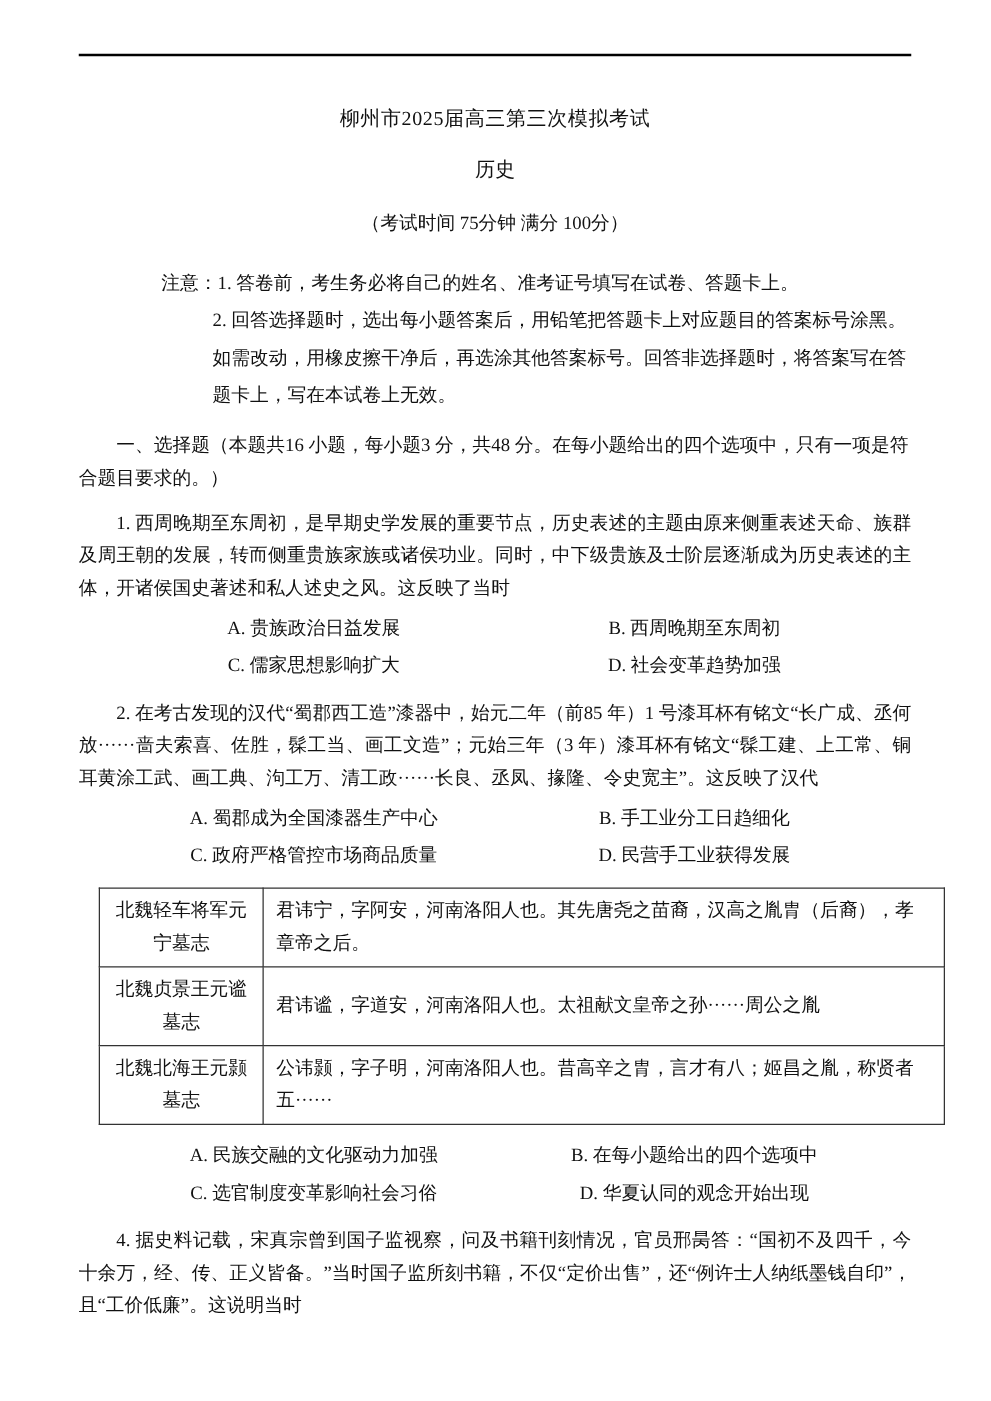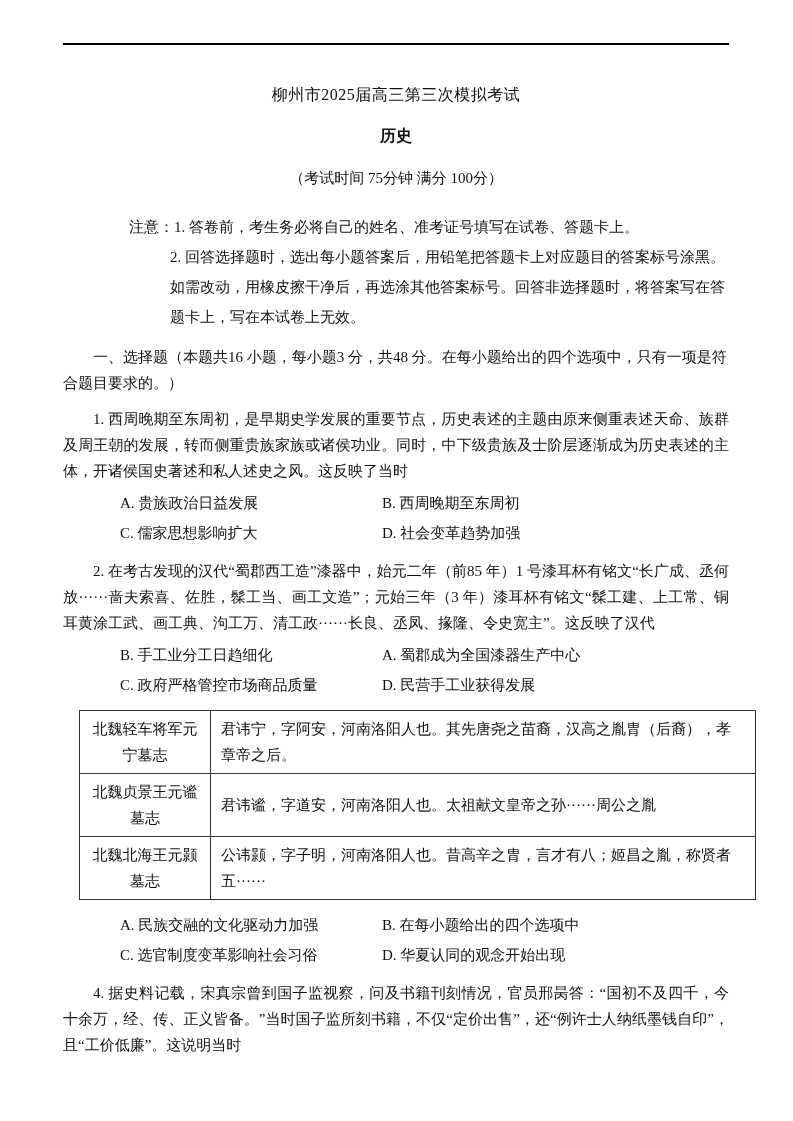--- a/index.html
+++ b/index.html
@@ -28,21 +28,21 @@
     margin: 0 0 20px 0;
     text-align: center;
     font-size: 16px;
     font-weight: 400;
     letter-spacing: 0.5px;
   }
   .exam-subject {
     margin: 0 0 22px 0;
     text-align: center;
     font-size: 16px;
-    font-weight: 700;
+    font-weight: 400;
   }
   .exam-info {
     margin: 0 0 24px 0;
     text-align: center;
     font-size: 15px;
   }
   .notice {
     line-height: 30px;
   }
   .notice-item-1 {
@@ -62,21 +62,21 @@
     line-height: 26px;
     text-indent: 2em;
     text-align: justify;
   }
   .options {
     display: grid;
     grid-template-columns: 262px auto;
     margin: 2px 0 10px 57px;
     line-height: 30px;
   }
-  .option { white-space: nowrap; }
+  .option { white-space: nowrap; text-align: center; }
   .mz-table {
     border-collapse: collapse;
     width: 677px;
     margin: 8px 0 10px 16px;
     padding-left: 10px;
   }
   .mz-table td {
     border: 1.5px solid #333333;
     font-size: 15px;
     line-height: 26px;
@@ -114,22 +114,22 @@
       <div class="option">A. 贵族政治日益发展</div>
       <div class="option">B. 西周晚期至东周初</div>
       <div class="option">C. 儒家思想影响扩大</div>
       <div class="option">D. 社会变革趋势加强</div>
     </div>
   </div>
 
   <div>
     <p class="stem">2. 在考古发现的汉代“蜀郡西工造”漆器中，始元二年（前85 年）1 号漆耳杯有铭文“长广成、丞何放······啬夫索喜、佐胜，髹工当、画工文造”；元始三年（3 年）漆耳杯有铭文“髹工建、上工常、铜耳黄涂工武、画工典、泃工万、清工政······长良、丞凤、掾隆、令史宽主”。这反映了汉代</p>
     <div class="options">
+      <div class="option">A. 蜀郡成为全国漆器生产中心</div>
       <div class="option">B. 手工业分工日趋细化</div>
-      <div class="option">A. 蜀郡成为全国漆器生产中心</div>
       <div class="option">C. 政府严格管控市场商品质量</div>
       <div class="option">D. 民营手工业获得发展</div>
     </div>
   </div>
 
   <div>
 
     <table class="mz-table">
       <tbody>
         <tr>

